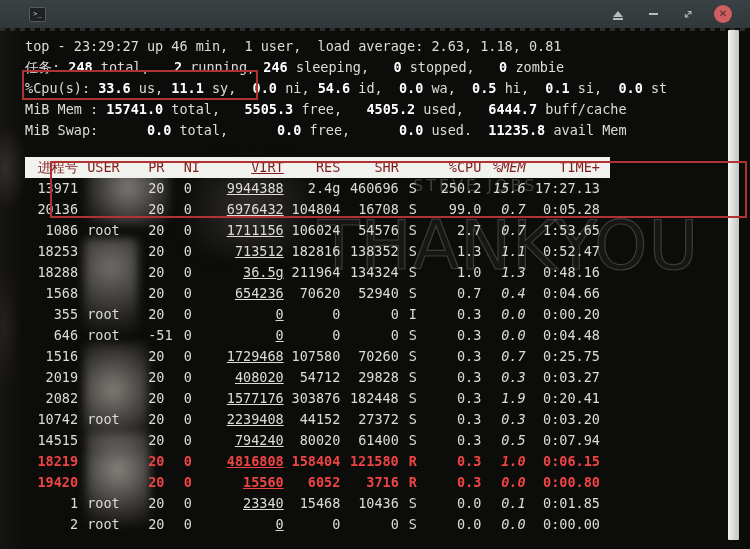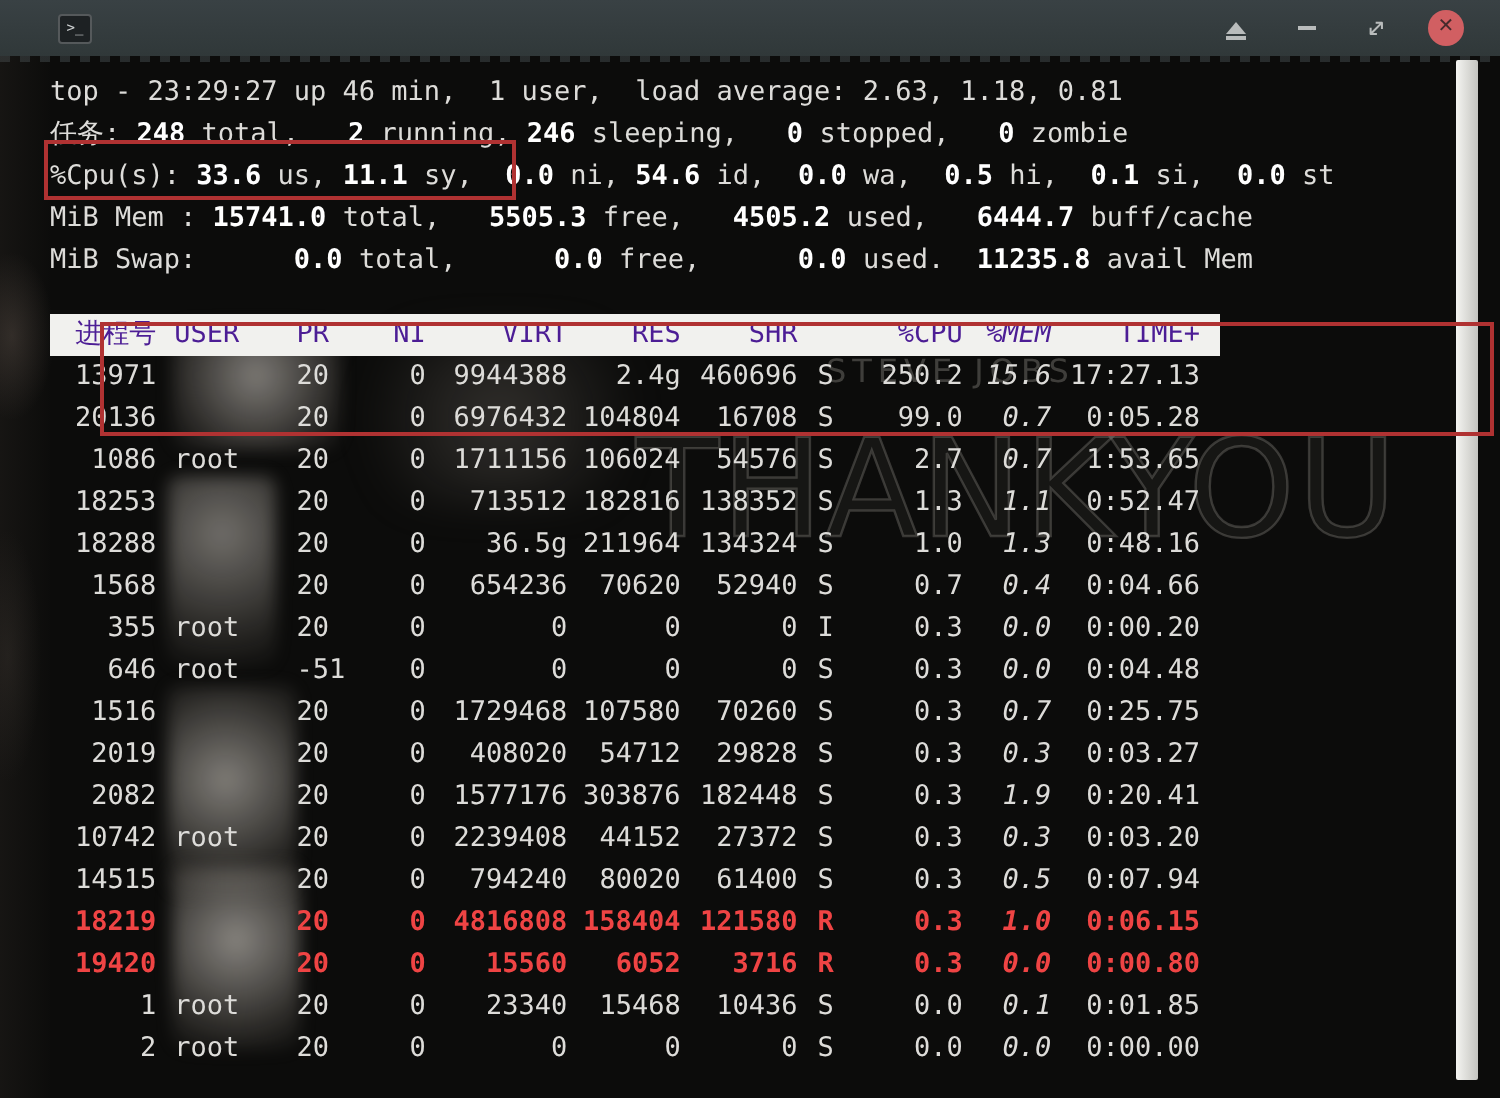--- a/index.html
+++ b/index.html
@@ -77,30 +77,30 @@
   .content { position:absolute; left:0; top:0; width:625px; z-index:2; padding:8px 15px 0 25px;
     color:#dddcd9; font-size:13.5px; line-height:21px; }
   .sline { white-space:pre; height:21px; }
   .sline b, .row b { font-weight:700; color:#ffffff; }
   .spacer { height:16px; }
   .row { display:flex; height:21px; white-space:pre; }
   .cell { display:block; overflow:hidden; }
   .c-pid  { width:60px; text-align:right; }
   .c-user { width:78px; padding-left:9px; position:relative; }
   .c-pr   { width:40px; }
-  .c-ni   { width:33px; text-align:right; }
-  .c-virt { width:80px; text-align:right; }
+  .c-ni   { width:33px; text-align:left; }
+  .c-virt { width:80px; text-align:right;text-decoration:underline; }
   .c-res  { width:64px; text-align:right; }
   .c-shr  { width:66px; text-align:right; }
   .c-s    { width:24px; padding-left:10px; }
   .c-cpu  { width:68px; text-align:right; }
   .c-mem  { width:50px; text-align:right;font-style:italic; }
   .c-time { width:84px; text-align:right; }
   .c-cmd  { flex:1; padding-left:10px; }
-  .row.header { background:#f1f1ee; color:#4c1d95; }
+  .row.header { background:#f1f1ee; color:#7f1d1d; }
   .row.boldrow { font-weight:700; color:#ef4444; }
   
   .scrollbar {
     position:absolute; right:11px; top:2px; width:11px; height:510px; z-index:4;
     background:linear-gradient(90deg,#f4f4f1,#d7d7d3 60%,#c4c4c0); border-radius:1px;
   }
   .anno { position:absolute; border:2px solid #b03232; z-index:5; pointer-events:none; }
   .anno1 { left:22px; top:42px;  width:236px; height:30px; }
   .anno2 { left:50px; top:133px; width:697px; height:57px; }
 </style>

